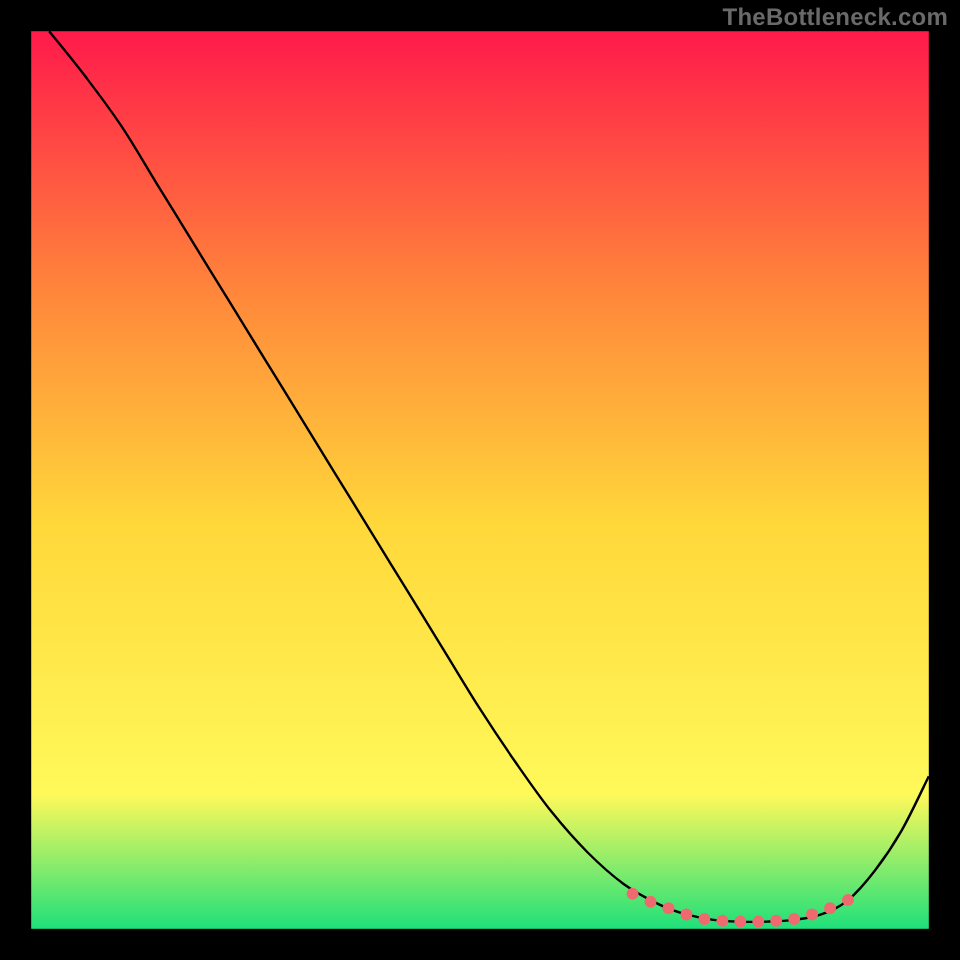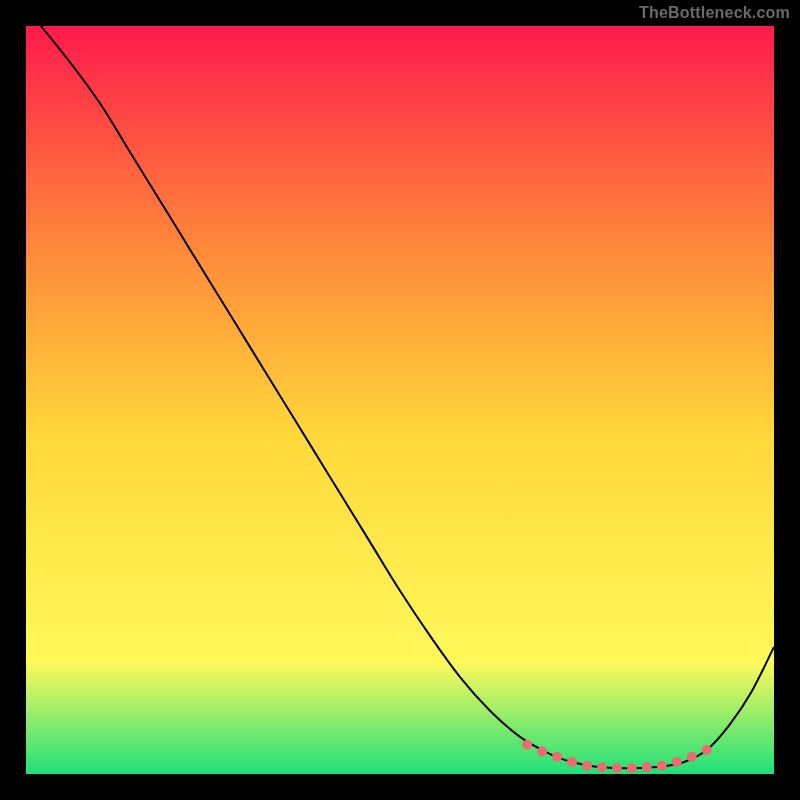--- a/index.html
+++ b/index.html
@@ -14,21 +14,21 @@
   .stage {
     position: relative;
     width: 800px;
     height: 800px;
   }
   .watermark {
     position: absolute;
     top: 4px;
     right: 10px;
     color: #6a6a6a;
-    font-size: 16px;
+    font-size: 20px;
     font-weight: 600;
     letter-spacing: 0.2px;
     z-index: 20;
     user-select: none;
   }
   svg.plot {
     position: absolute;
     top: 0;
     left: 0;
   }

